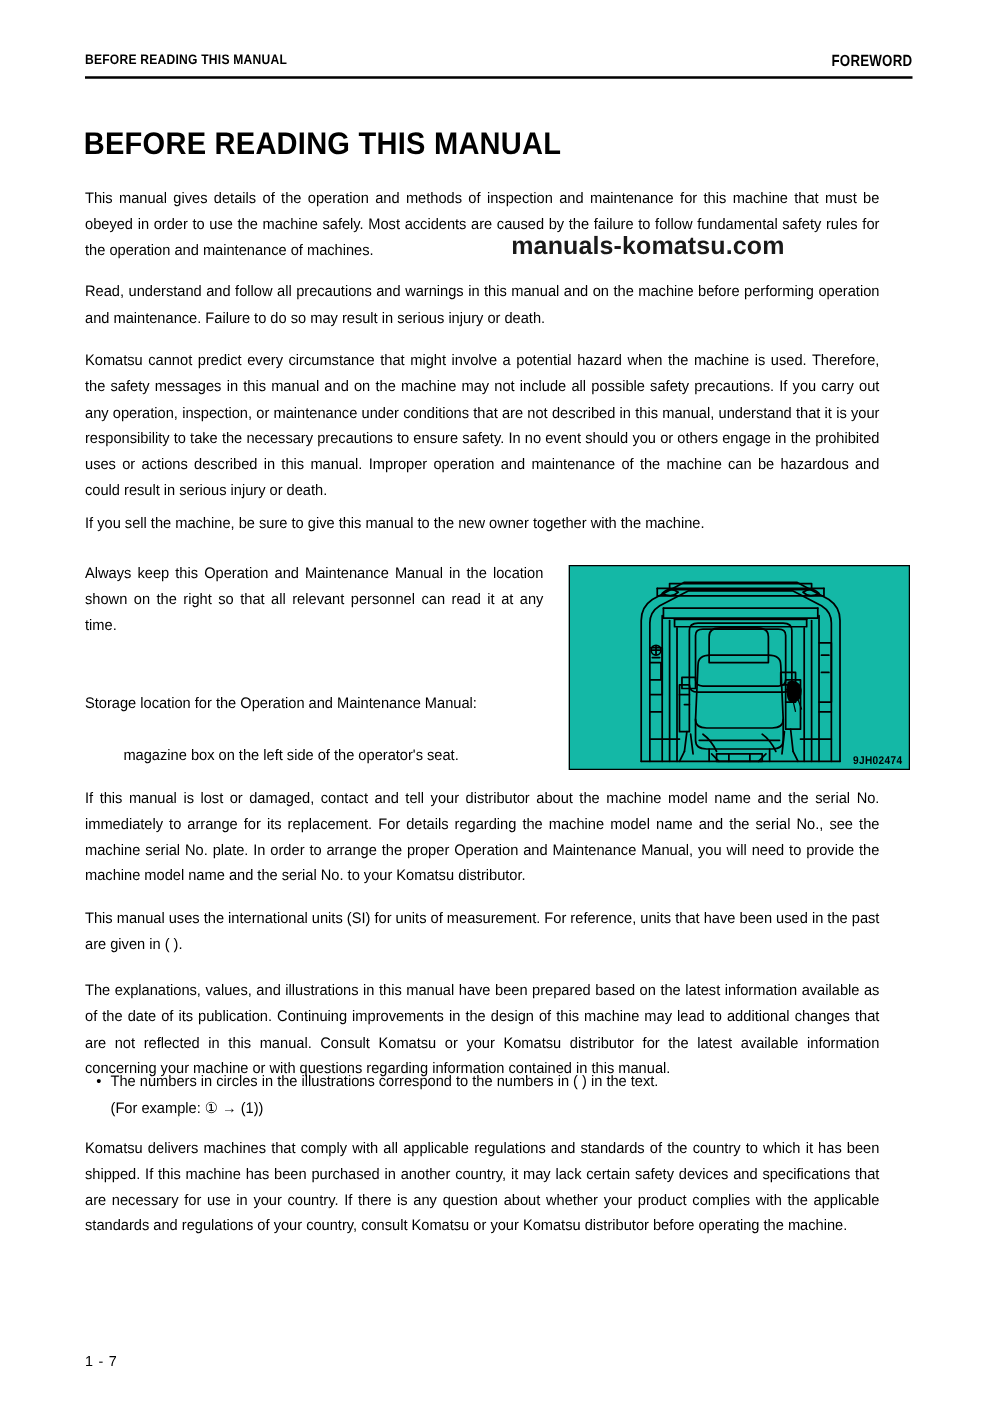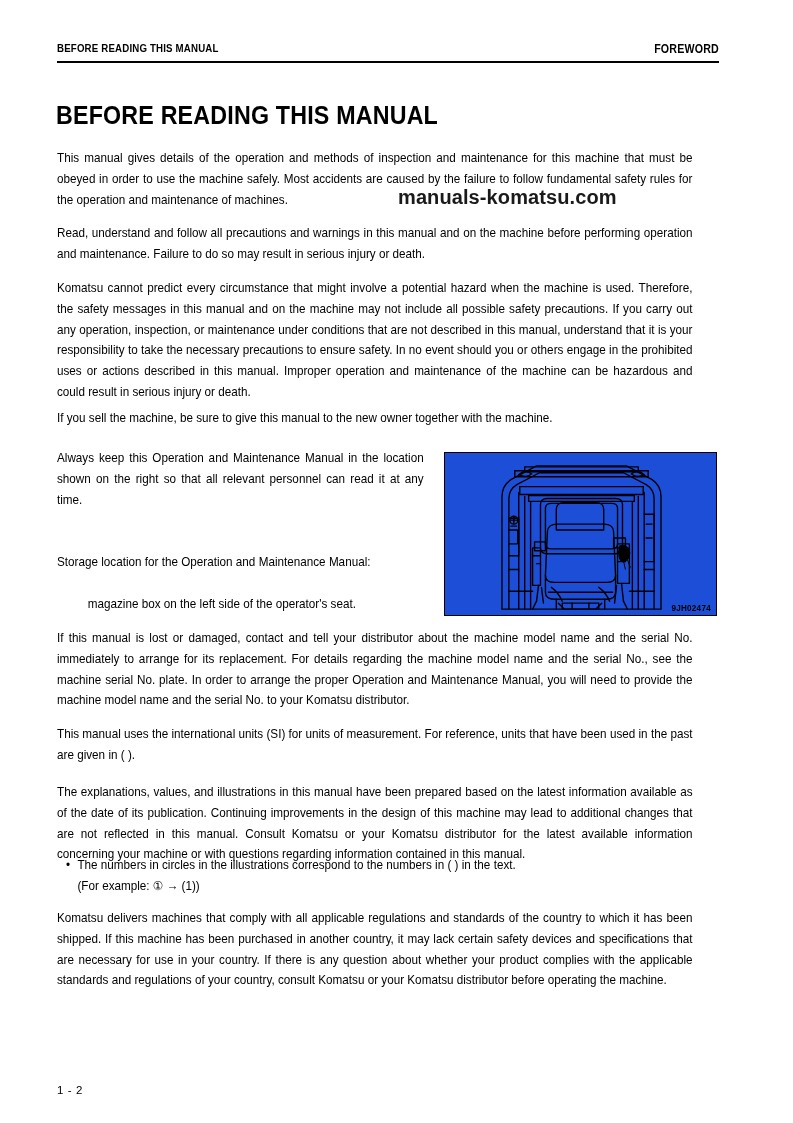--- a/index.html
+++ b/index.html
@@ -10,21 +10,21 @@
   body {
     width: 793px;
     height: 1123px;
     position: relative;
     font-family: "Liberation Sans", sans-serif;
     color: #000000;
     overflow: hidden;
   }
   .page {
     position: absolute;
-    left: 0; top: 0;
+    left: 11px; top: 0;
     width: 697px;
     height: 1123px;
   }
 
   
   .runhead {
     position: absolute;
     left: 57px;
     top: 42px;
     width: 662px;
@@ -106,21 +106,21 @@
   .indent-1 { padding-left: 32px; }
 
   
   .figure-box {
     position: absolute;
     left: 444px;
     top: 452px;
     width: 273px;
     height: 164px;
     border: 1.5px solid #000;
-    background: #1d4ed8;
+    background: #14b8a6;
     box-sizing: border-box;
   }
   .figure-box svg {
     position: absolute;
     left: 0; top: 0;
     width: 100%;
     height: 100%;
     display: block;
   }
   .figure-code {
@@ -332,15 +332,15 @@
       <span class="bullet-dot">•</span>
       <span>The numbers in circles in the illustrations correspond to the numbers in ( ) in the text.</span>
     </div>
     <div class="bullet-sub">(For example: ① → (1))</div>
   </div>
 
   <div class="body-col" style="top:908px;">
     <p class="para">Komatsu delivers machines that comply with all applicable regulations and standards of the country to which it has been shipped. If this machine has been purchased in another country, it may lack certain safety devices and specifications that are necessary for use in your country. If there is any question about whether your product complies with the applicable standards and regulations of your country, consult Komatsu or your Komatsu distributor before operating the machine.</p>
   </div>
 
-  <div class="footer">1 - 2</div>
+  <div class="footer">1 - 7</div>
 
 </div>
 
 </body></html>

